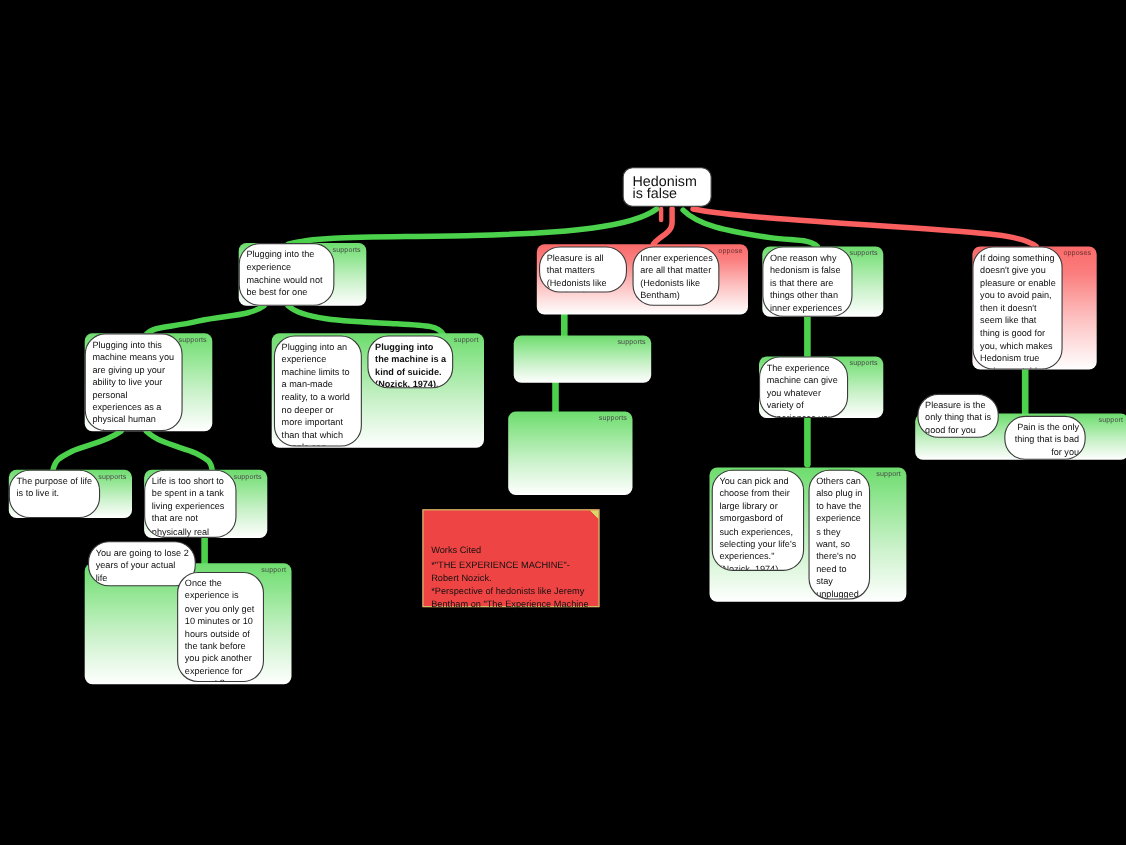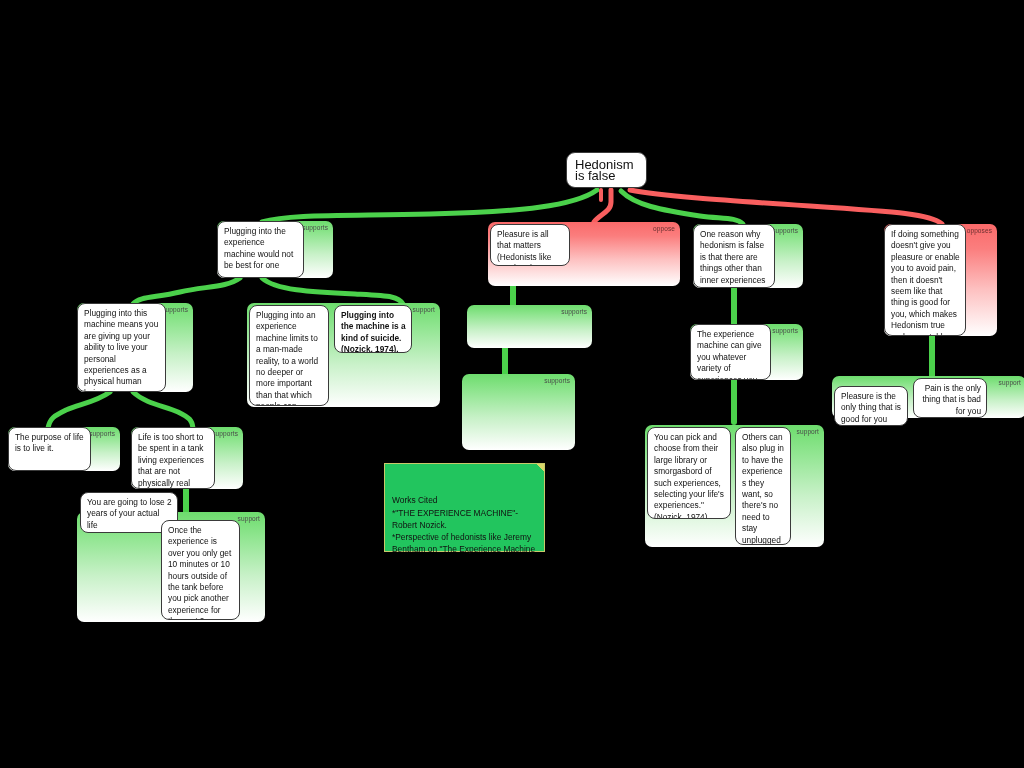--- a/index.html
+++ b/index.html
@@ -43,39 +43,39 @@
     letter-spacing: 0.1px;
     white-space: nowrap;
   }
   .panel.oppose .panel-label { color: #6b3030; }
 
   
   .node {
     position: absolute;
     background: #ffffff;
     border: 1px solid #3a3a3a;
-    border-radius: 8px;
+    border-radius: 19px;
     box-sizing: border-box;
     padding: 4px 5px 4px 6px;
     font-size: 8.3px;
     line-height: 11.4px;
     color: #111111;
     overflow: hidden;
     word-wrap: break-word;
   }
   .node.root {
     border-radius: 9px;
     padding: 6px 8px;
     font-size: 13px;
   }
 
   
   .note {
     position: absolute;
-    background: #22c55e;
+    background: #ef4444;
     border: 1px solid #c9c96a;
     box-sizing: border-box;
     padding: 6px 7px;
     font-size: 8.4px;
     line-height: 12.2px;
     color: #111111;
     white-space: pre-line;
   }
   .note-fold {
     position: absolute;
@@ -154,20 +154,21 @@
   <div class="panel support" style="left:247px; top:303px; width:193px; height:104px;">
     <span class="panel-label">support</span>
   </div>
   <div class="node" style="left:249px; top:305px; width:80px; height:101px;">Plugging into an experience machine limits   to a man-made reality, to a world no deeper or more important than that which people can construct. (Nozick, 1974).</div>
   <div class="node" style="left:334px; top:305px; width:78px; height:48px;font-weight:bold;">Plugging into the machine is a kind of suicide. (Nozick, 1974).</div>
 
   <div class="panel oppose" style="left:488px; top:222px; width:192px; height:64px;">
     <span class="panel-label">oppose</span>
   </div>
   <div class="node" style="left:490px; top:224px; width:80px; height:42px;">Pleasure is all that matters (Hedonists like Bentham)</div>
+  <div class="node" style="left:575px; top:224px; width:79px; height:54px;">Inner experiences are all that matter (Hedonists like Bentham)</div>
 
   <div class="panel support" style="left:467px; top:305px; width:125px; height:43px;">
     <span class="panel-label">supports</span>
   </div>
 
   <div class="panel support" style="left:462px; top:374px; width:113px; height:76px;">
     <span class="panel-label">supports</span>
   </div>
 
   <div class="panel support" style="left:693px; top:224px; width:110px; height:64px;">
@@ -187,21 +188,21 @@
   <div class="node" style="left:735px; top:427px; width:56px; height:118px;">Others can also plug in to have the experiences they want, so there's no need to stay unplugged to serve them."(Nozick, 1974).</div>
 
   <div class="panel oppose" style="left:884px; top:224px; width:113px; height:112px;">
     <span class="panel-label">opposes</span>
   </div>
   <div class="node" style="left:884px; top:224px; width:82px; height:112px;">If doing something doesn't give you pleasure or enable you to avoid pain, then it doesn't seem like that thing is good for you, which makes Hedonism true and acceptable.</div>
 
   <div class="panel support" style="left:832px; top:376px; width:194px; height:42px;">
     <span class="panel-label">support</span>
   </div>
-  <div class="node" style="left:834px; top:386px; width:74px; height:40px;">Pleasure is the only thing that is good for you</div>
+  <div class="node" style="left:834px; top:358px; width:74px; height:40px;">Pleasure is the only thing that is good for you</div>
   <div class="node" style="left:913px; top:378px; width:74px; height:40px;text-align:right;">Pain is the only thing that is bad for you</div>
 
   <div class="note" style="left:384px; top:463px; width:161px; height:89px;">
     <span class="note-fold"></span>
     <span>Works Cited
 *"THE EXPERIENCE MACHINE"-Robert Nozick.
 *Perspective of hedonists like Jeremy Bentham on "The Experience Machine</span>
   </div>
 
 </div>

